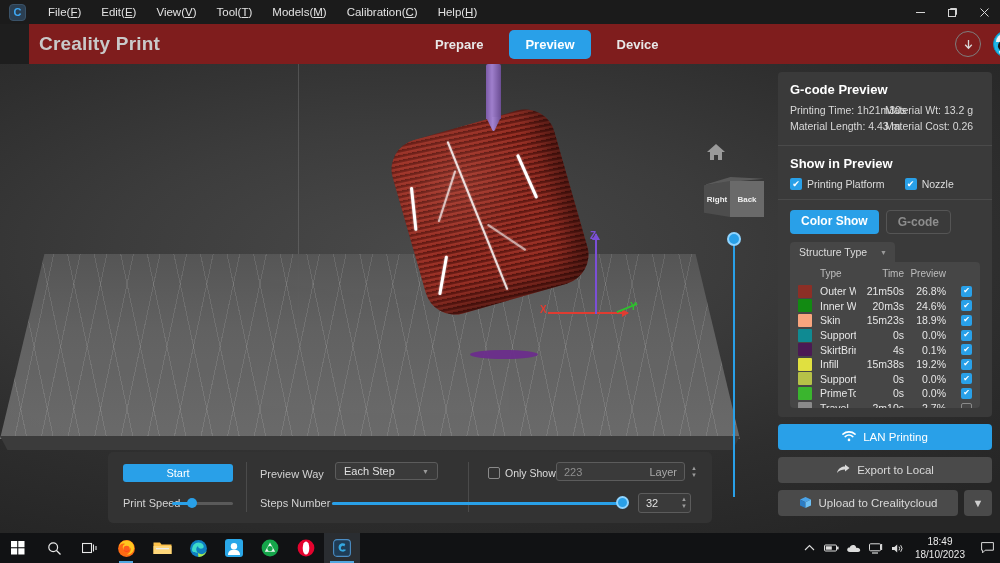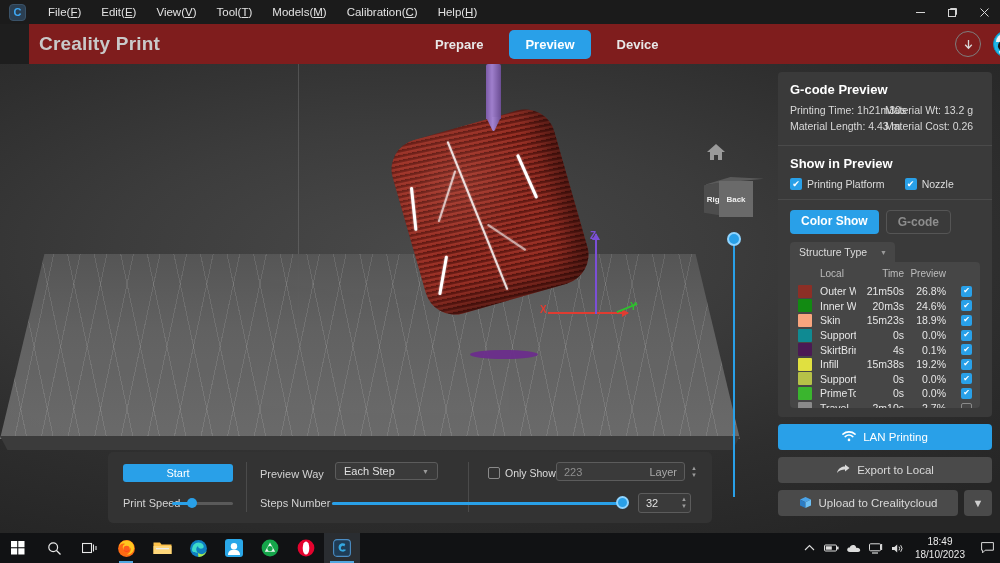--- a/index.html
+++ b/index.html
@@ -157,21 +157,21 @@
 
   
   .home-icon { position: absolute; left: 706px; top: 79px; width: 20px; height: 18px; cursor: pointer; }
   .viewcube { position: absolute; left: 704px; top: 113px; width: 56px; height: 44px; cursor: pointer; }
   .cube-left {
     position: absolute; left: 0; top: 4px; width: 26px; height: 36px;
     background: #4d4d4d; clip-path: polygon(0% 12%, 100% 0%, 100% 100%, 0% 88%);
     display: flex; align-items: center; justify-content: center;
   }
   .cube-front {
-    position: absolute; left: 15px; top: 4px; width: 34px; height: 36px;
+    position: absolute; left: 26px; top: 4px; width: 34px; height: 36px;
     background: #6a6a6a; display: flex; align-items: center; justify-content: center;
   }
   .cube-top {
     position: absolute; left: 0px; top: 0px; width: 60px; height: 8px;
     background: #5a5a5a; clip-path: polygon(0% 100%, 44% 0%, 100% 22%, 44% 62%);
   }
   .cube-label { font-size: 8px; color: #efefef; font-weight: bold; }
 
   
   .layerslider { position: absolute; left: 733px; top: 175px; width: 2px; height: 258px; background: #29a0e8; }
@@ -446,21 +446,21 @@
 
       <div class="sttabs">
         <div class="sttab">
           <span>Structure Type</span>
           <span class="caret">▼</span>
         </div>
       </div>
 
       <div class="sttable">
         <div class="throw">
-          <span class="hdr-type">Local</span>
+          <span class="hdr-type">Type</span>
           <span class="c-time">Time</span>
           <span class="c-pct">Preview</span>
           <span class="c-chk"></span>
         </div>
         <div class="table-clip">
           <div class="trow">
             <span class="sw" style="background:#8c2f26"></span>
             <span class="c-type">Outer Wall</span>
             <span class="c-time">21m50s</span>
             <span class="c-pct">26.8%</span>

